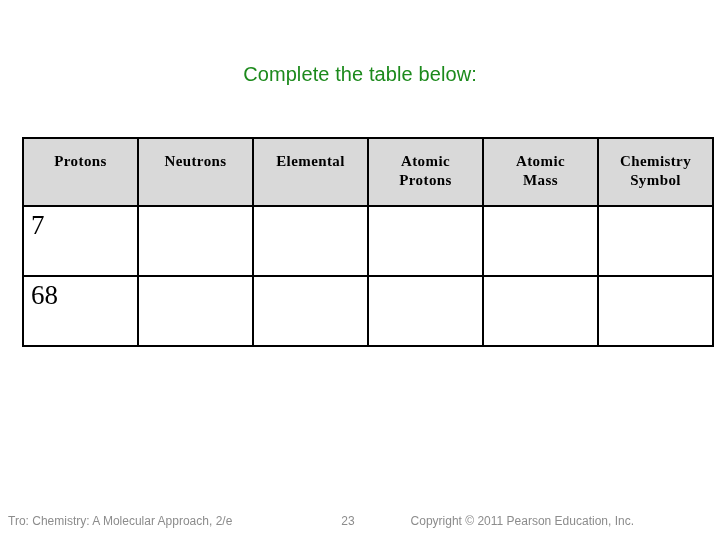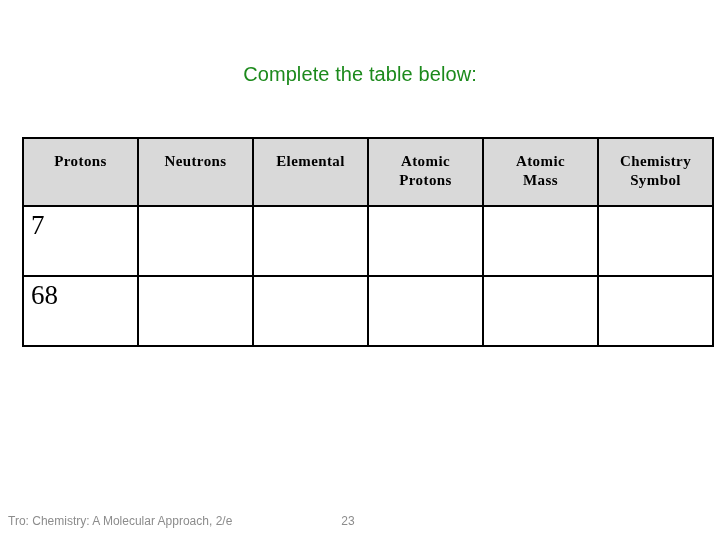--- a/index.html
+++ b/index.html
@@ -186,13 +186,14 @@
         <td></td>
         <td></td>
       </tr>
     </tbody>
   </table>
 </div>
 
 <div class="footer">
   <div class="footer-left">Tro: Chemistry: A Molecular Approach, 2/e</div>
   <div class="footer-page">23</div>
+  <div class="footer-right">Copyright © 2011 Pearson Education, Inc.</div>
 </div>
 
 </body></html>

